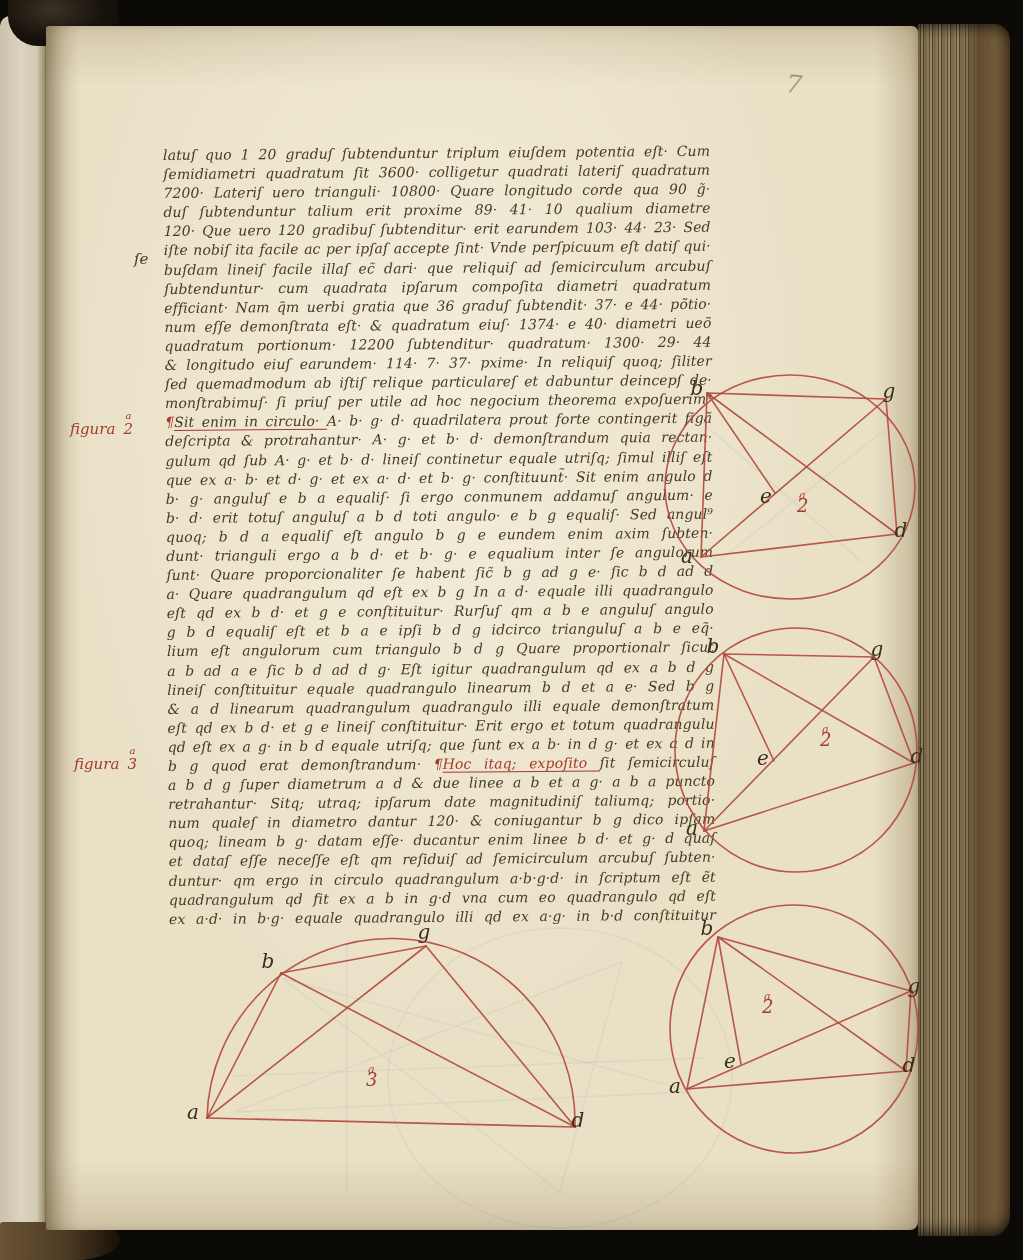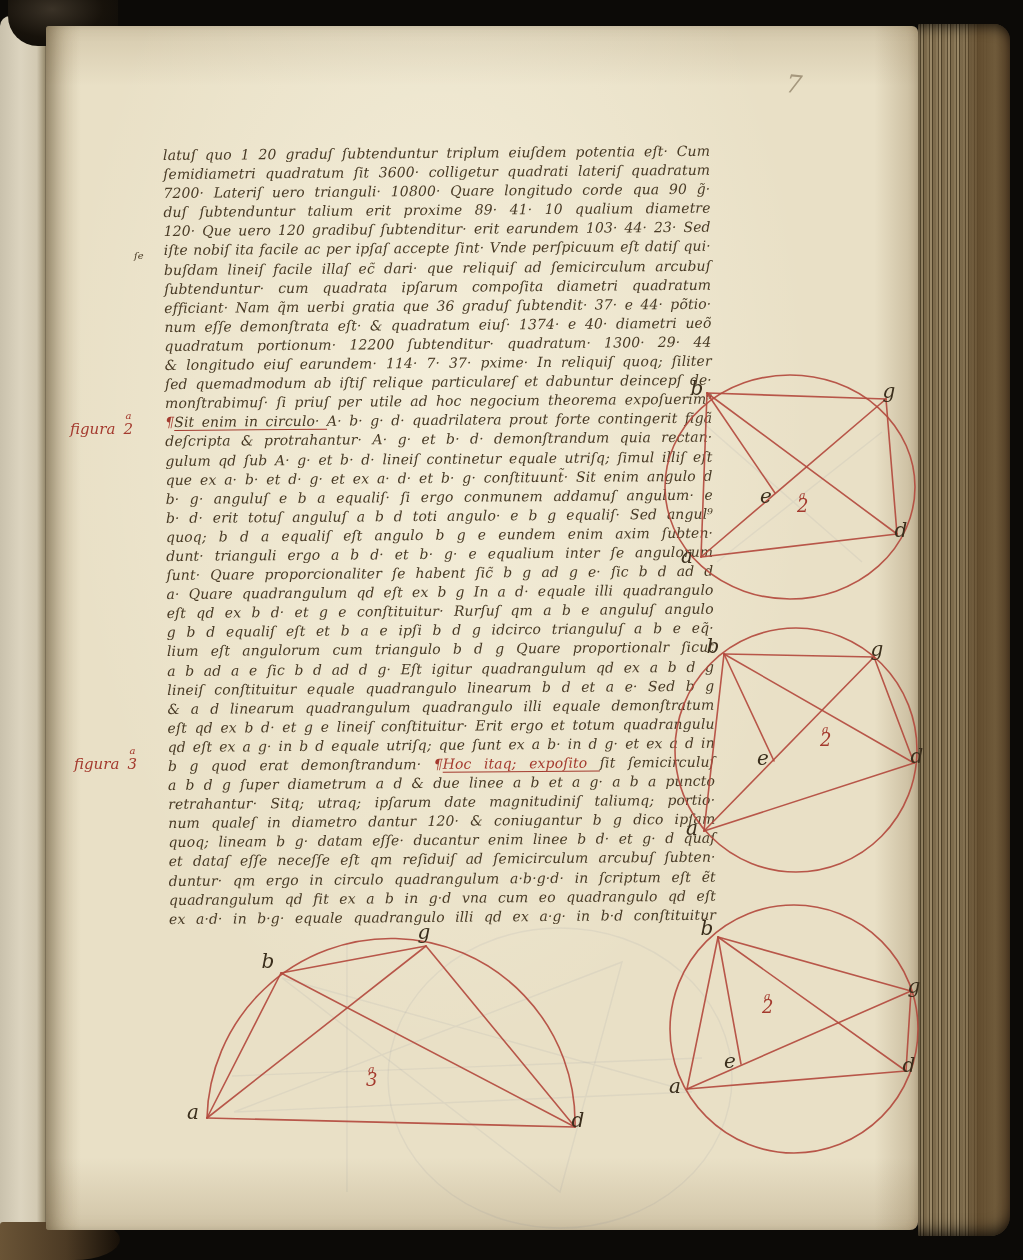--- a/index.html
+++ b/index.html
@@ -47,21 +47,21 @@
   #textblock{position:absolute;left:163px;top:146px;width:547px;
     transform:rotate(-0.45deg);transform-origin:left top;
     color:var(--ink);font-size:14px;font-style:italic;letter-spacing:.1px;}
   .tline{height:19.1px;line-height:19.1px;white-space:nowrap;
     text-align:justify;text-align-last:justify;}
   .red{color:var(--rubric);}
   .ul{text-decoration:underline;text-decoration-color:var(--rubric);
       text-decoration-thickness:1.3px;text-underline-offset:3px;}
   
   .margin-note{position:absolute;color:var(--rubric);font-style:italic;font-size:15px;white-space:nowrap;}
-  .note-se{left:134px;top:250px;color:var(--ink);font-size:10px;}
+  .note-se{left:134px;top:250px;color:var(--ink);font-size:15px;}
   .note-fig2{left:70px;top:420px;}
   .note-fig3{left:74px;top:755px;}
   .fig-num{position:relative;margin-left:8px;display:inline-block;}
   .fig-sup{position:absolute;top:-10px;left:2px;font-size:10px;}
   
   #fig-svg{position:absolute;left:0;top:0;pointer-events:none;}
   .figline{stroke:var(--figred);stroke-width:1.6;fill:none;opacity:.92;stroke-linecap:round;}
   .vlabel{fill:#3a2e1c;font-family:"DejaVu Serif",serif;font-style:italic;font-size:20px;}
   .fcap{fill:var(--rubric);font-family:"DejaVu Serif",serif;font-style:italic;}
   .ghost{stroke:#5a6c8c;stroke-width:1.4;fill:none;opacity:.08;}

